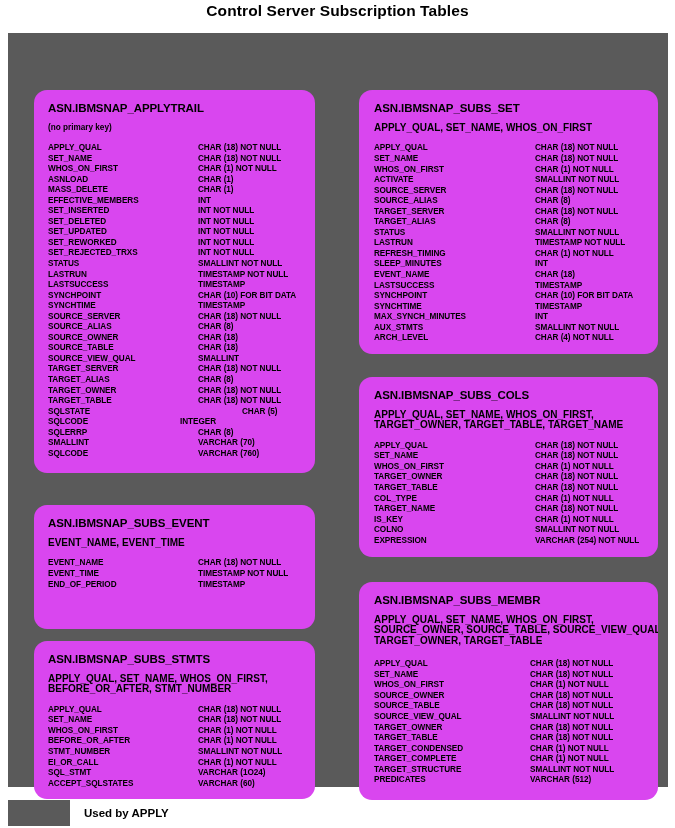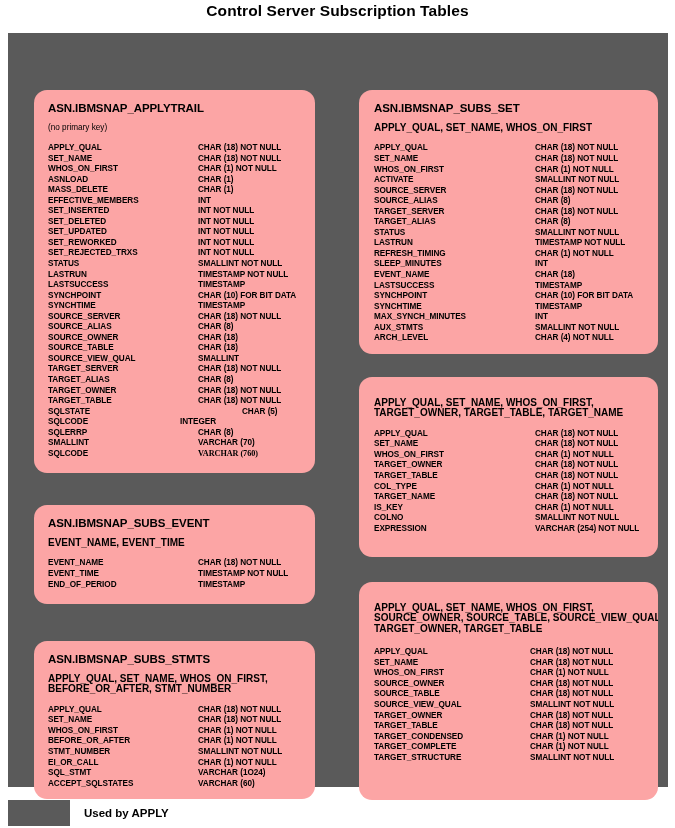--- a/index.html
+++ b/index.html
@@ -32,21 +32,21 @@
     position: absolute;
     left: 8px;
     top: 33px;
     width: 660px;
     height: 754px;
     background: #5a5a5a;
   }
 
   .table-card {
     position: absolute;
-    background: #fca5a5;
+    background: #d946ef;
     border-radius: 13px;
     box-sizing: border-box;
     overflow: hidden;
   }
 
   .card-title {
     font-size: 11.5px;
     font-weight: bold;
     color: #000000;
     letter-spacing: -0.1px;
@@ -56,21 +56,21 @@
   .card-subtitle {
     font-size: 10px;
     font-weight: bold;
     color: #000000;
     line-height: 10.4px;
     white-space: nowrap;
   }
 
   .card-note {
     font-size: 8.2px;
-    font-weight: normal;
+    font-weight: bold;
     color: #000000;
     white-space: nowrap;
   }
 
   .col-rows {
     position: relative;
   }
   .col-row {
     position: relative;
     height: 10.55px;
@@ -90,21 +90,21 @@
     position: absolute;
     top: 0;
     font-size: 8.2px;
     font-weight: bold;
     color: #000000;
     letter-spacing: -0.05px;
   }
 
   
   #card-applytrail { left: 26px;  top: 57px;  width: 281px; height: 383px; }
-  #card-subs-event { left: 26px;  top: 472px; width: 281px; height: 99px; }
+  #card-subs-event { left: 26px;  top: 472px; width: 281px; height: 124px; }
   #card-subs-stmts { left: 26px;  top: 608px; width: 281px; height: 158px; }
 
   #card-subs-set   { left: 351px; top: 57px;  width: 299px; height: 264px; }
   #card-subs-cols  { left: 351px; top: 344px; width: 299px; height: 180px; }
   #card-subs-membr { left: 351px; top: 549px; width: 299px; height: 218px; }
 
   .card-inner { position: absolute; }
 
   #legend {
     position: absolute;
@@ -253,21 +253,21 @@
           <div class="col-row">
             <span class="col-name">SQLERRP</span>
             <span class="col-type" style="left: 150px;">CHAR (8)</span>
           </div>
           <div class="col-row">
             <span class="col-name">SMALLINT</span>
             <span class="col-type" style="left: 150px;">VARCHAR (70)</span>
           </div>
           <div class="col-row">
             <span class="col-name">SQLCODE</span>
-            <span class="col-type" style="left: 150px; font-family: Liberation Serif, serif;">VARCHAR (760)</span>
+            <span class="col-type" style="left: 150px;">VARCHAR (760)</span>
           </div>
         </div>
     </div>
   </div>
 
   <div class="table-card" id="card-subs-event">
     <div class="card-inner" style="left:14px; top:12px;">
       <div class="card-title">ASN.IBMSNAP_SUBS_EVENT</div>
       <div class="card-subtitle" style="margin-top:9px; white-space:pre;">EVENT_NAME, EVENT_TIME</div>
       <div class="col-rows" style="margin-top:10px;">
@@ -409,20 +409,21 @@
           <div class="col-row">
             <span class="col-name">ARCH_LEVEL</span>
             <span class="col-type" style="left: 161px;">CHAR (4) NOT NULL</span>
           </div>
         </div>
     </div>
   </div>
 
   <div class="table-card" id="card-subs-cols">
     <div class="card-inner" style="left:15px; top:12px;">
+      <div class="card-title">ASN.IBMSNAP_SUBS_COLS</div>
       <div class="card-subtitle" style="margin-top:9px; white-space:pre;">APPLY_QUAL, SET_NAME, WHOS_ON_FIRST,
 TARGET_OWNER, TARGET_TABLE, TARGET_NAME</div>
       <div class="col-rows" style="margin-top:10px;">
           <div class="col-row">
             <span class="col-name">APPLY_QUAL</span>
             <span class="col-type" style="left: 161px;">CHAR (18) NOT NULL</span>
           </div>
           <div class="col-row">
             <span class="col-name">SET_NAME</span>
             <span class="col-type" style="left: 161px;">CHAR (18) NOT NULL</span>
@@ -458,20 +459,21 @@
           <div class="col-row">
             <span class="col-name">EXPRESSION</span>
             <span class="col-type" style="left: 161px;">VARCHAR (254) NOT NULL</span>
           </div>
         </div>
     </div>
   </div>
 
   <div class="table-card" id="card-subs-membr">
     <div class="card-inner" style="left:15px; top:12px;">
+      <div class="card-title">ASN.IBMSNAP_SUBS_MEMBR</div>
       <div class="card-subtitle" style="margin-top:9px; white-space:pre;">APPLY_QUAL, SET_NAME, WHOS_ON_FIRST,
 SOURCE_OWNER, SOURCE_TABLE, SOURCE_VIEW_QUAL,
 TARGET_OWNER, TARGET_TABLE</div>
       <div class="col-rows" style="margin-top:13px;">
           <div class="col-row">
             <span class="col-name">APPLY_QUAL</span>
             <span class="col-type" style="left: 156px;">CHAR (18) NOT NULL</span>
           </div>
           <div class="col-row">
             <span class="col-name">SET_NAME</span>
@@ -506,20 +508,24 @@
             <span class="col-type" style="left: 156px;">CHAR (1) NOT NULL</span>
           </div>
           <div class="col-row">
             <span class="col-name">TARGET_COMPLETE</span>
             <span class="col-type" style="left: 156px;">CHAR (1) NOT NULL</span>
           </div>
           <div class="col-row">
             <span class="col-name">TARGET_STRUCTURE</span>
             <span class="col-type" style="left: 156px;">SMALLINT NOT NULL</span>
           </div>
+          <div class="col-row">
+            <span class="col-name">PREDICATES</span>
+            <span class="col-type" style="left: 156px;">VARCHAR (512)</span>
+          </div>
         </div>
     </div>
   </div>
 
 </div>
 
 <div id="legend">
   <div id="legend-swatch"></div>
   <div id="legend-label">Used by APPLY</div>
 </div>

